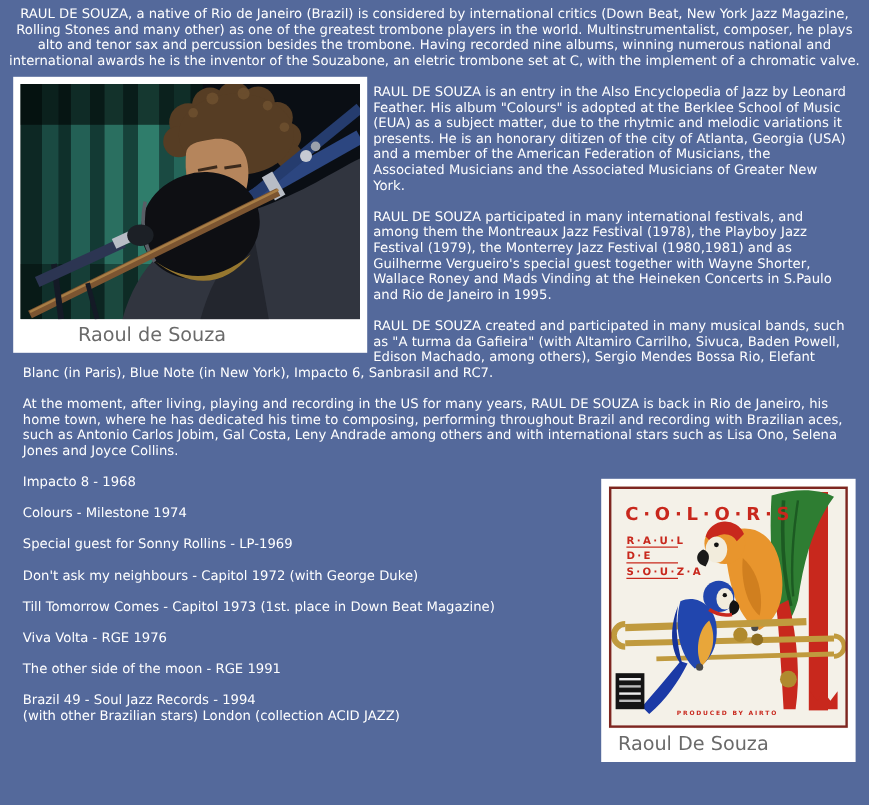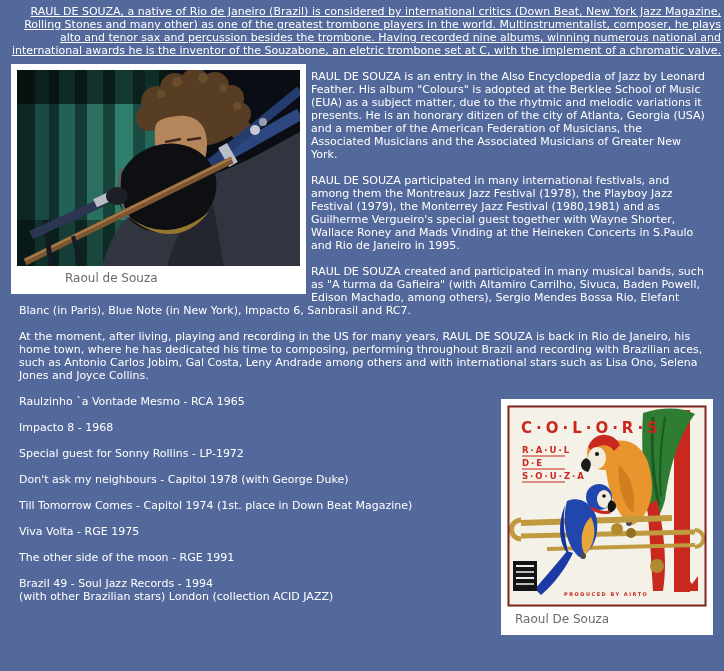--- a/index.html
+++ b/index.html
@@ -7,35 +7,35 @@
     width: 724px;
     min-height: 671px;
     background: #54699B;
     color: #FFFFFF;
     font-family: "DejaVu Sans", "Liberation Sans", sans-serif;
     font-size: 11px;
     line-height: 13px;
   }
   .page { padding: 2px 3px 4px 3px; overflow: hidden; }
   .page p { margin: 13px 16px; }
-  .bio-p1 { text-align: right; margin: 3px 0 5px 0 !important; text-decoration: underline; }
+  .bio-p1 { text-align: center; margin: 3px 0 5px 0 !important; }
   .bio { text-align: left; }
 
   
   .photo-frame {
     float: left;
     background: #FFFFFF;
     padding: 6px;
     margin: 2px 5px 2px 8px;
   }
   .photo-frame svg { display: block; }
   .frame-caption {
     background: #FFFFFF;
     color: #6A6A6A;
-    font-size: 12px;
+    font-size: 16px;
     line-height: 13px;
     padding: 6px 0 3px 48px;
   }
 
   
   .album-frame {
     float: right;
     background: #FFFFFF;
     padding: 6px;
     margin: 4px 8px 2px 6px;
@@ -202,25 +202,25 @@
       </g>
 
       <path d="M168,186 L168,171 L174,179 L179,171 L185,179 L191,171 L191,186 Z" fill="#C8281D"></path>
 
       <rect x="1.5" y="1.5" width="197" height="199" fill="none" stroke="#7E2620" stroke-width="2"></rect>
     </svg>
     <div class="frame-caption album-caption">Raoul De Souza</div>
   </div>
 
   <div>
-    <p class="disc-entry">Raulzinho `a Vontade Mesmo - RCA 1965</p>
     <p class="disc-entry">Impacto 8 - 1968</p>
-    <p class="disc-entry">Special guest for Sonny Rollins - LP-1972</p>
-    <p class="disc-entry">Don't ask my neighbours - Capitol 1978 (with George Duke)</p>
-    <p class="disc-entry">Till Tomorrow Comes - Capitol 1974 (1st. place in Down Beat Magazine)</p>
-    <p class="disc-entry">Viva Volta - RGE 1975</p>
+    <p class="disc-entry">Colours - Milestone 1974</p>
+    <p class="disc-entry">Special guest for Sonny Rollins - LP-1969</p>
+    <p class="disc-entry">Don't ask my neighbours - Capitol 1972 (with George Duke)</p>
+    <p class="disc-entry">Till Tomorrow Comes - Capitol 1973 (1st. place in Down Beat Magazine)</p>
+    <p class="disc-entry">Viva Volta - RGE 1976</p>
     <p class="disc-entry">The other side of the moon - RGE 1991</p>
     <p class="disc-entry">Brazil 49 - Soul Jazz Records - 1994
 (with other Brazilian stars) London (collection ACID JAZZ)</p>
   </div>
 
   <div class="clear"></div>
 </div>
 
 </body></html>

